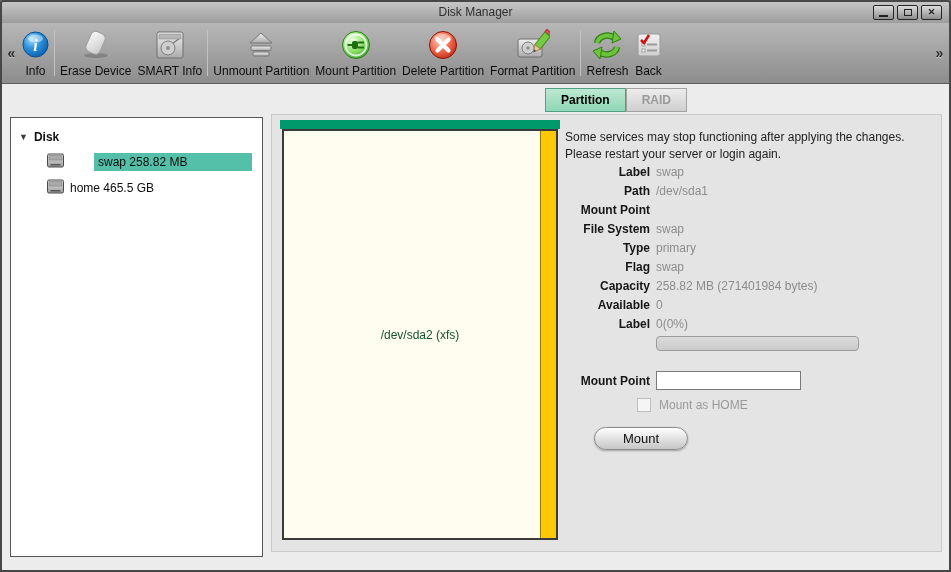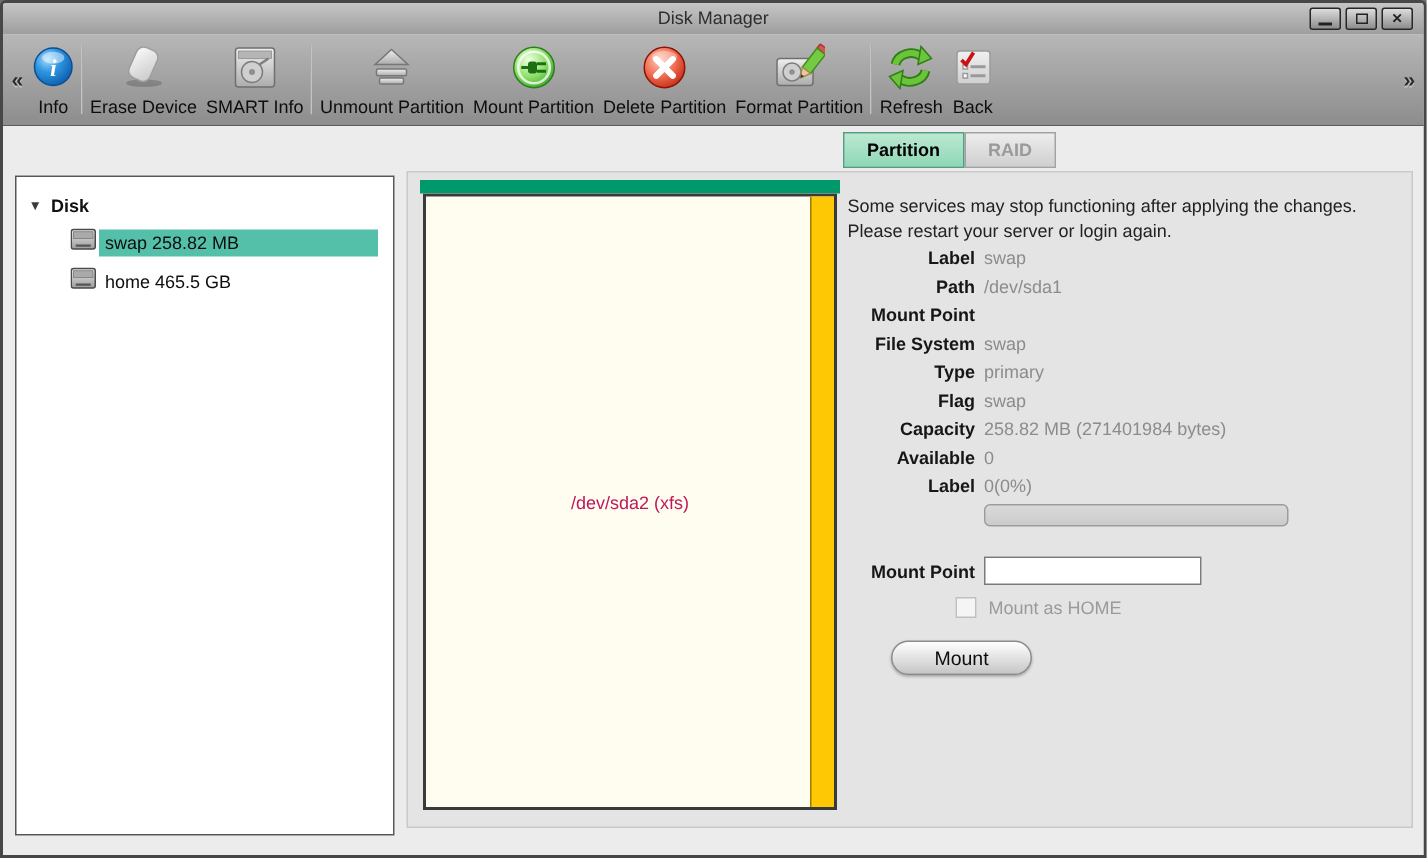--- a/index.html
+++ b/index.html
@@ -48,21 +48,21 @@
   .tb-item {
     display:flex; flex-direction:column; align-items:center; justify-content:flex-end;
     padding:2px 3px 5px; cursor:pointer;
   }
   .tb-item .icon { height:40px; display:flex; align-items:center; justify-content:center; }
   .tb-label { font-size:12px; color:#0d0d0d; white-space:nowrap;text-align:right; }
   .tb-sep { width:1px; background:#787878; border-right:1px solid #c3c3c3; margin:7px 2px; }
   
   .content { flex:1; position:relative; background:#ececec; }
   
-  .tabs { position:absolute; left:560px; top:4px; display:flex; z-index:5;align-items:flex-end; }
+  .tabs { position:absolute; left:543px; top:4px; display:flex; z-index:5;align-items:flex-end; }
   .tab {
     height:24px; padding:0 15px; display:flex; align-items:center;
     font-size:12px; font-weight:bold; cursor:pointer;
     border:1px solid #a2a2a2; background:linear-gradient(#ededed,#cfcfcf); color:#9a9a9a;
   }
   .tab.active {
     background:linear-gradient(#bde8d2,#8ed7b5);
     border-color:var(--tab_active_border); color:#000;
   }
   
@@ -73,37 +73,37 @@
   .tree-root {
     margin:12px 0 8px 8px; display:flex; align-items:center; gap:6px;
     font-size:12px; font-weight:bold; color:#111; cursor:pointer;
   }
   .expander { color:#3a3a3a; font-size:9px; }
   .tree-row {
     display:flex; align-items:center; margin:3px 10px 6px 36px; height:20px; cursor:pointer;
   }
   .drive-icon { margin-right:2px; flex:0 0 auto; }
   .tree-label { font-size:12px; color:#0d0d0d; padding:2px 4px; flex:1; }
-  .tree-row.selected .tree-label { background:var(--selection); }
+  .tree-row.selected .tree-label { background:var(--selection);margin-left:28px; }
   
   .right-panel {
     position:absolute; left:269px; top:30px; width:671px; height:438px;
     background:#e4e4e4; border:1px solid #c9c9c9;
   }
   .pv { position:absolute; left:8px; top:5px; width:280px; }
   .pv-bar { height:9px; background:var(--accent); }
   .pv-body {
     margin:0 2px; height:411px; background:#fffdf0; border:2px solid #3a3a3a;
     position:relative; display:flex; align-items:center; justify-content:center; cursor:pointer;
   }
   .pv-yellow {
     position:absolute; top:0; right:0; bottom:0; width:16px;
     background:var(--warning); border-left:1px solid #9c7c00;
   }
-  .pv-label { font-size:12px; color:#be185d; }
+  .pv-label { font-size:12px; color:#14532d; }
   
   .info { position:absolute; left:293px; top:14px; right:10px; }
   .notice { font-size:12px; color:#222; line-height:17px; }
   .fields { }
   .frow { display:flex; line-height:19px; font-size:12px; }
   .flabel { width:85px; text-align:right; font-weight:bold; color:#161616; margin-right:6px; flex:0 0 85px; }
   .fvalue { color:#8c8c8c; }
   .progress {
     margin:2px 0 0 91px; width:203px; height:15px;
     border:1px solid #9b9b9b; border-radius:4px;

